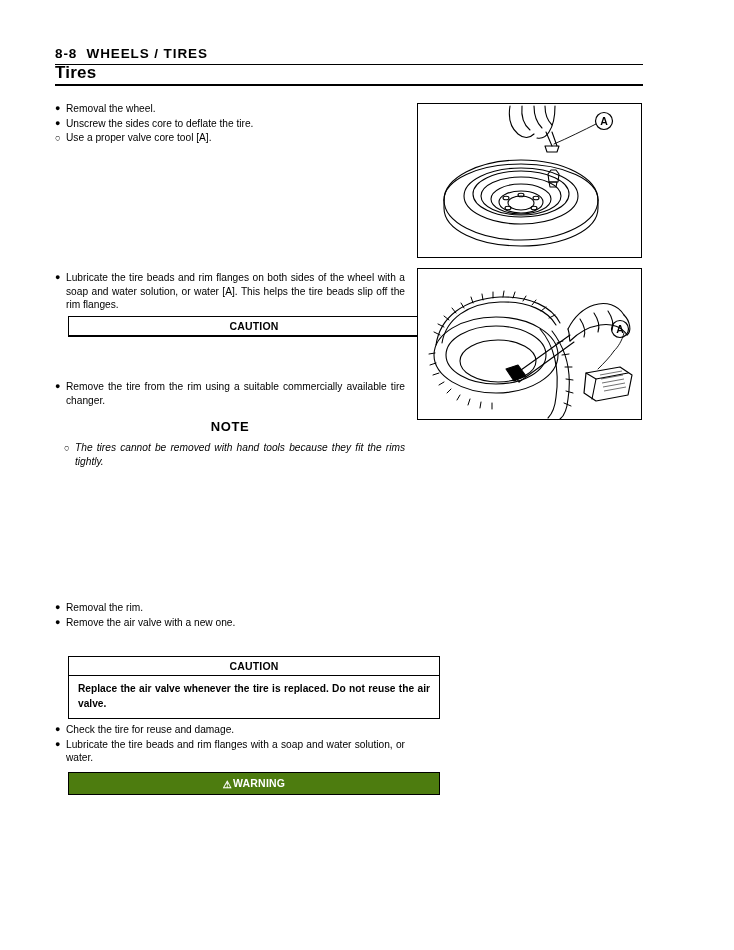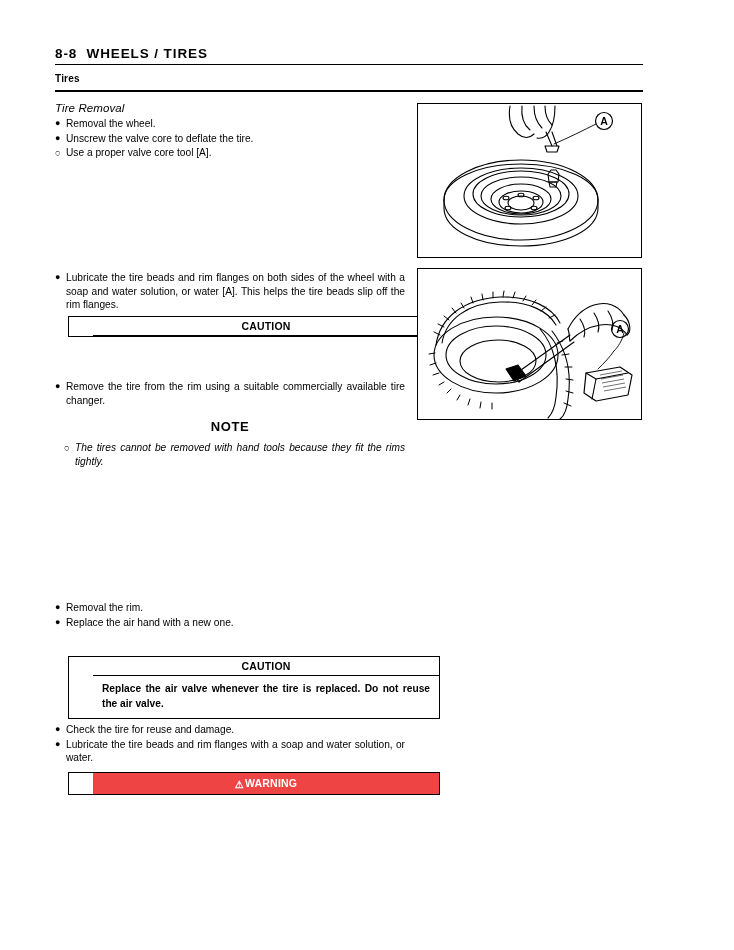--- a/index.html
+++ b/index.html
@@ -36,24 +36,23 @@
     font-weight: bold;
     letter-spacing: 0.9px;
     line-height: 16px;
     white-space: pre;
   }
   .rule-thin {
     border-bottom: 1.6px solid #000;
     margin-top: 2px;
   }
   .section-title {
-    font-size: 10px;
+    font-size: 17px;
     font-weight: bold;
     line-height: 16px;
-    margin-top: 6px;
     letter-spacing: 0.2px;
   }
   .rule-thick {
     border-bottom: 2.2px solid #000;
     margin-top: 3px;
   }
 
   
   .text-col {
     position: absolute;
@@ -97,32 +96,31 @@
   }
 
   
   .notice {
     position: absolute;
     left: 68px;
     width: 372px;
     border: 1.4px solid #000;
     box-sizing: border-box;
     background: #fff;
-    padding-left: 24px;
   }
   .notice-head {
     text-align: center;
     font-size: 10.5px;
     font-weight: bold;
     letter-spacing: 0.2px;
     padding: 3px 0 3px;
     border-bottom: 1.2px solid #000;
   }
   .notice-head.inverted {
-    background: #ef4444;
+    background: #4d7c0f;
     color: #fff;
     border-bottom: none;
     padding: 4px 0 4px;
   }
   .notice-head .warn-tri {
     display: inline-block;
     font-size: 10px;
     margin-right: 1px;
     vertical-align: -1px;
   }
@@ -163,30 +161,29 @@
 <div class="page">
 
   <div class="page-header">
     <div class="page-header-title">8-8  WHEELS / TIRES</div>
     <div class="rule-thin"></div>
     <div class="section-title">Tires</div>
     <div class="rule-thick"></div>
   </div>
 
   <div class="text-col" style="top:101px;">
-    <div class="sub-head">Tire Removal</div>
 
     <div class="bullet-line">
       <span class="mark">●</span>
       <span>Removal the wheel.</span>
     </div>
 
     <div class="bullet-line">
       <span class="mark">●</span>
-      <span>Unscrew the valve core to deflate the tire.</span>
+      <span>Unscrew the sides core to deflate the tire.</span>
     </div>
 
     <div class="bullet-line">
       <span class="mark hollow">○</span>
       <span>Use a proper valve core tool [A].</span>
     </div>
   </div>
 
   <div class="text-col" style="top:270px;">
     <div class="bullet-line justify">
@@ -216,21 +213,21 @@
 
   <div class="text-col" style="top:600px;">
 
     <div class="bullet-line">
       <span class="mark">●</span>
       <span>Removal the rim.</span>
     </div>
 
     <div class="bullet-line">
       <span class="mark">●</span>
-      <span>Replace the air hand with a new one.</span>
+      <span>Remove the air valve with a new one.</span>
     </div>
   </div>
 
   <div class="notice" style="top:656px;">
     <div class="notice-head">CAUTION</div>
     <div class="notice-body">Replace the air valve whenever the tire is replaced.  Do not reuse the air valve.</div>
   </div>
 
   <div class="text-col" style="top:722px;">
     <div class="bullet-line">

